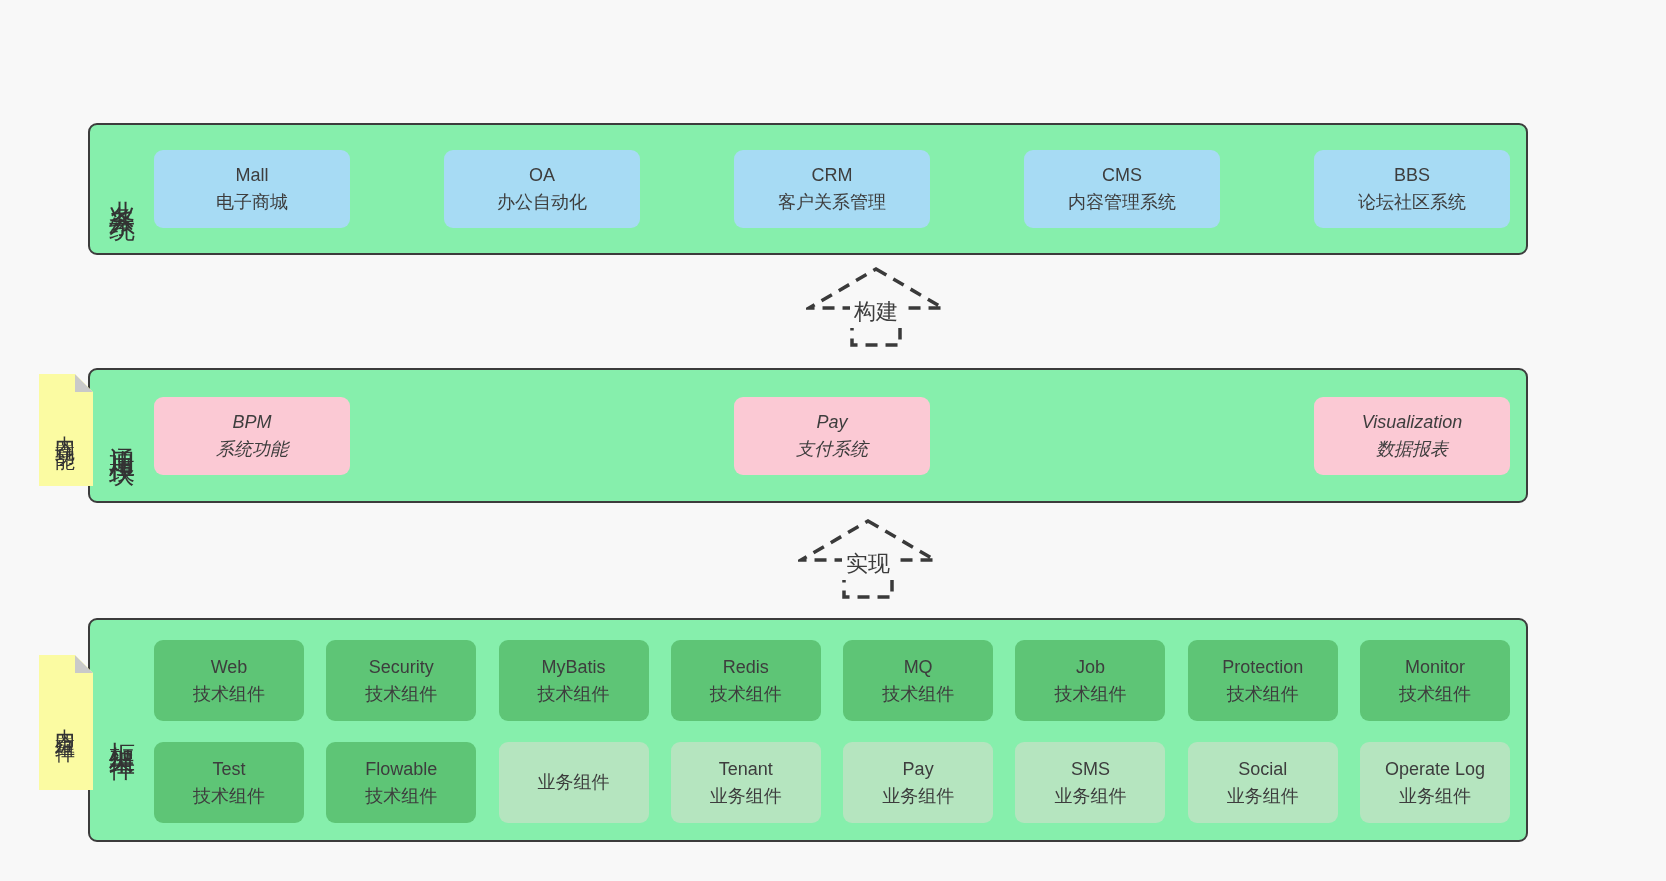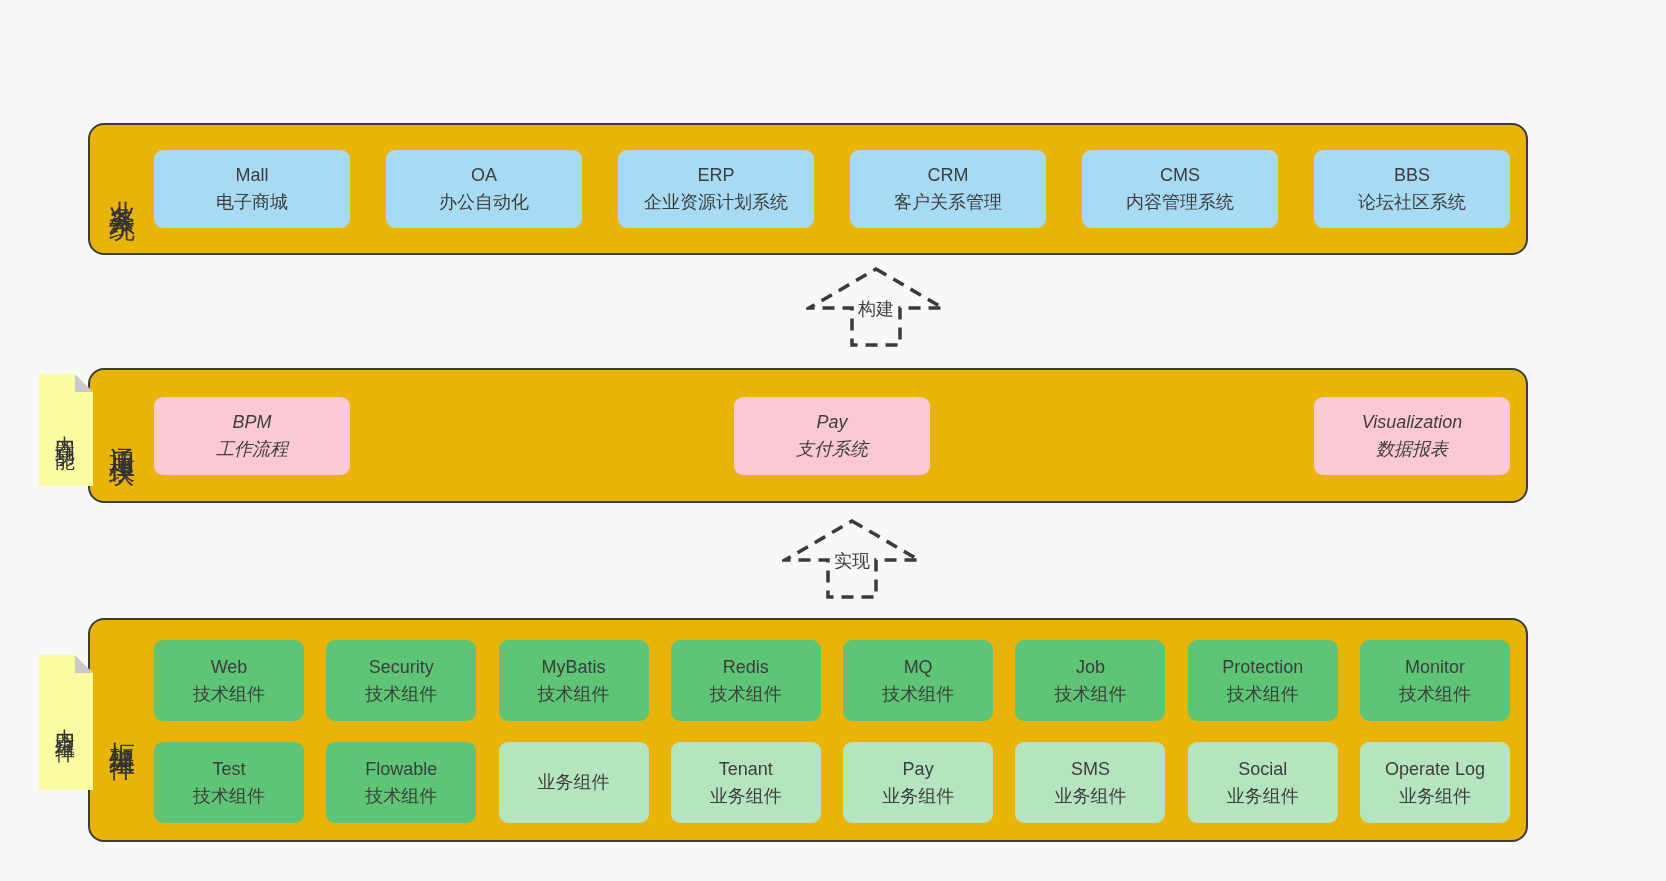--- a/index.html
+++ b/index.html
@@ -11,23 +11,23 @@
   .canvas{
     position:relative;
     width:1666px;height:881px;
     background:#f8f8f8;
     overflow:hidden;
   }
   
   .panel{
     position:absolute;
     left:88px;width:1440px;
-    background:#eab308;
+    background:#86efac;
     border:2px solid #3c3c3c;
-    border-radius:16px;
+    border-radius:9px;
     box-sizing:border-box;
   }
   .panel-business{top:123px;height:132px;}
   .panel-modules{top:368px;height:135px;}
   .panel-components{top:618px;height:224px;}
   .side-label{
     position:absolute;
     left:10px;top:0;bottom:0;
     width:46px;
     display:flex;align-items:center;justify-content:center;
@@ -91,51 +91,47 @@
   }
   .sticky-modules{top:374px;height:112px;}
   .sticky-components{top:655px;height:135px;}
   
   .arrow{
     position:absolute;
     width:140px;height:82px;
   }
   .arrow svg{display:block;width:100%;height:100%;}
   .arrow-build{left:806px;top:266px;}
-  .arrow-implement{left:782px;top:518px;}
+  .arrow-implement{left:798px;top:518px;}
   .arrow-label{
     position:absolute;
     left:50%;top:30px;
     transform:translateX(-50%);
     background:#f8f8f8;
     padding:1px 4px;
-    font-size:18px;
+    font-size:22px;
     color:#3d3d3d;
     white-space:nowrap;
   }
 </style>
 </head>
 <body>
 
 <div class="canvas">
 
   <div class="panel panel-business">
     <div class="side-label">业务系统</div>
     <div class="boxes">
       <div class="box blue">
         <div class="t">Mall</div>
         <div class="s">电子商城</div>
       </div>
       <div class="box blue">
         <div class="t">OA</div>
         <div class="s">办公自动化</div>
-      </div>
-      <div class="box blue">
-        <div class="t">ERP</div>
-        <div class="s">企业资源计划系统</div>
       </div>
       <div class="box blue">
         <div class="t">CRM</div>
         <div class="s">客户关系管理</div>
       </div>
       <div class="box blue">
         <div class="t">CMS</div>
         <div class="s">内容管理系统</div>
       </div>
       <div class="box blue">
@@ -154,21 +150,21 @@
 
   <div class="sticky sticky-modules">
     <span>内置功能</span>
   </div>
 
   <div class="panel panel-modules">
     <div class="side-label">通用模块</div>
     <div class="boxes">
       <div class="box pink">
         <div class="t">BPM</div>
-        <div class="s">工作流程</div>
+        <div class="s">系统功能</div>
       </div>
       <div class="box pink">
         <div class="t">Pay</div>
         <div class="s">支付系统</div>
       </div>
       <div class="box pink">
         <div class="t">Visualization</div>
         <div class="s">数据报表</div>
       </div>
     </div>

